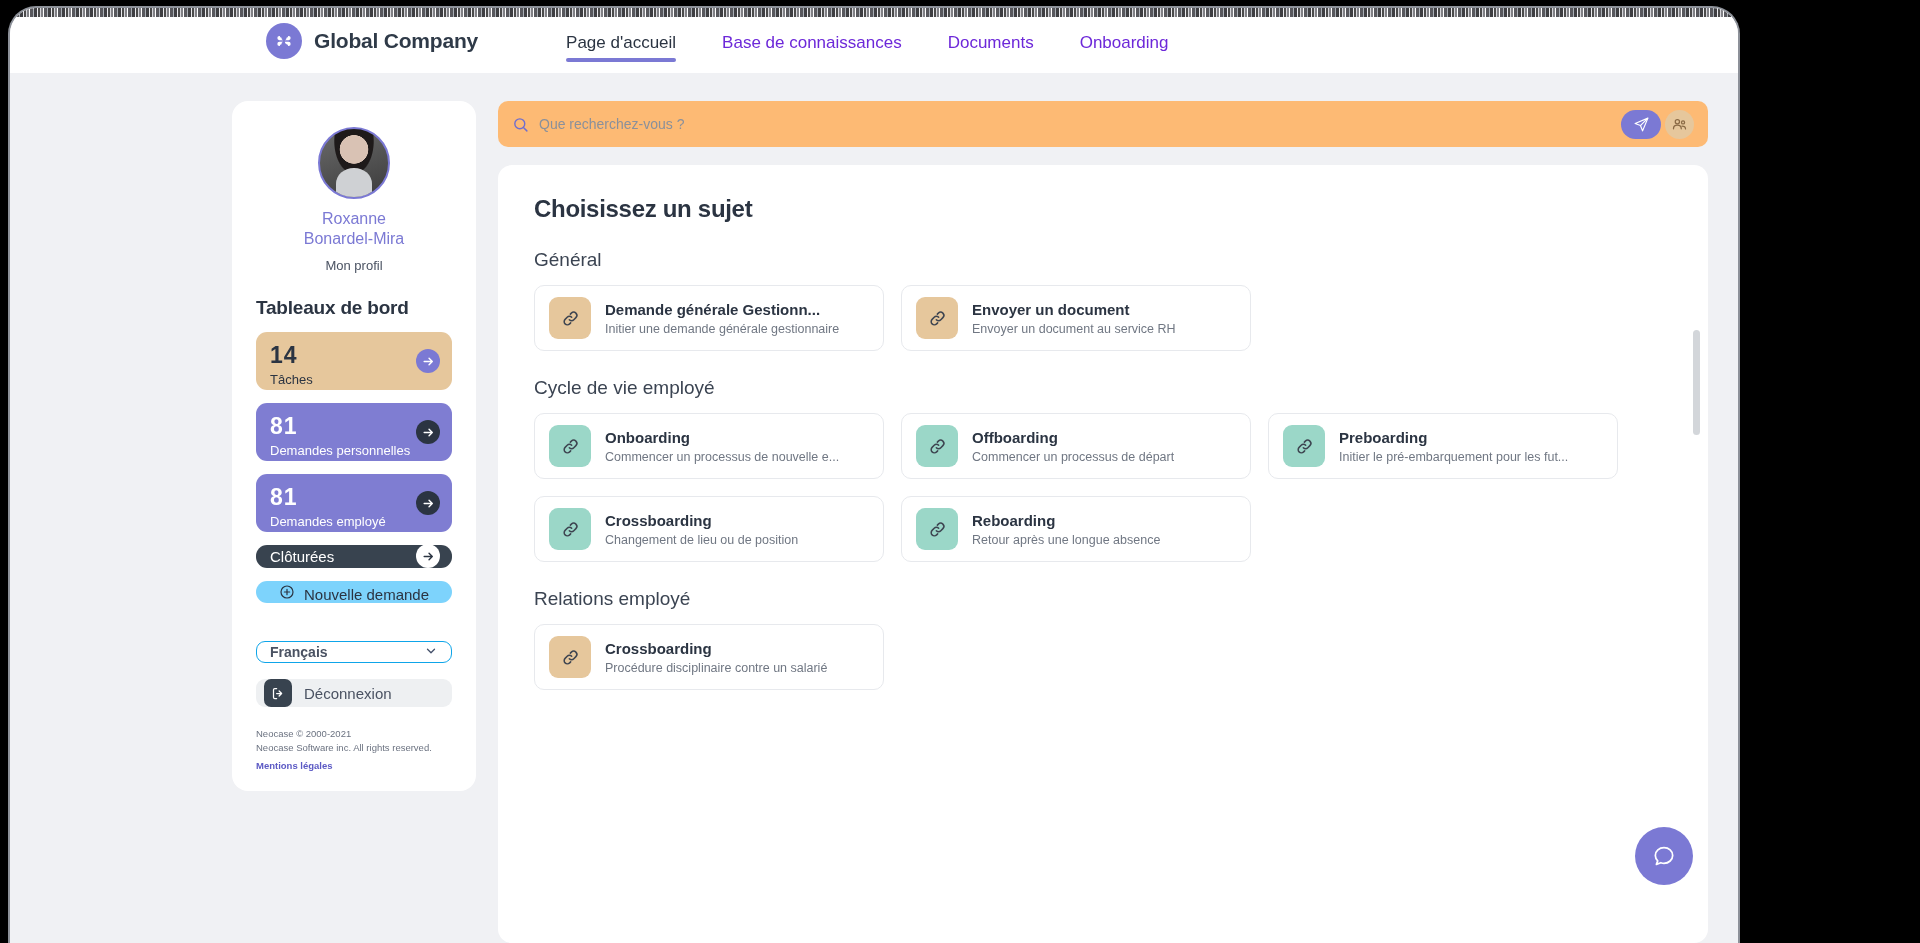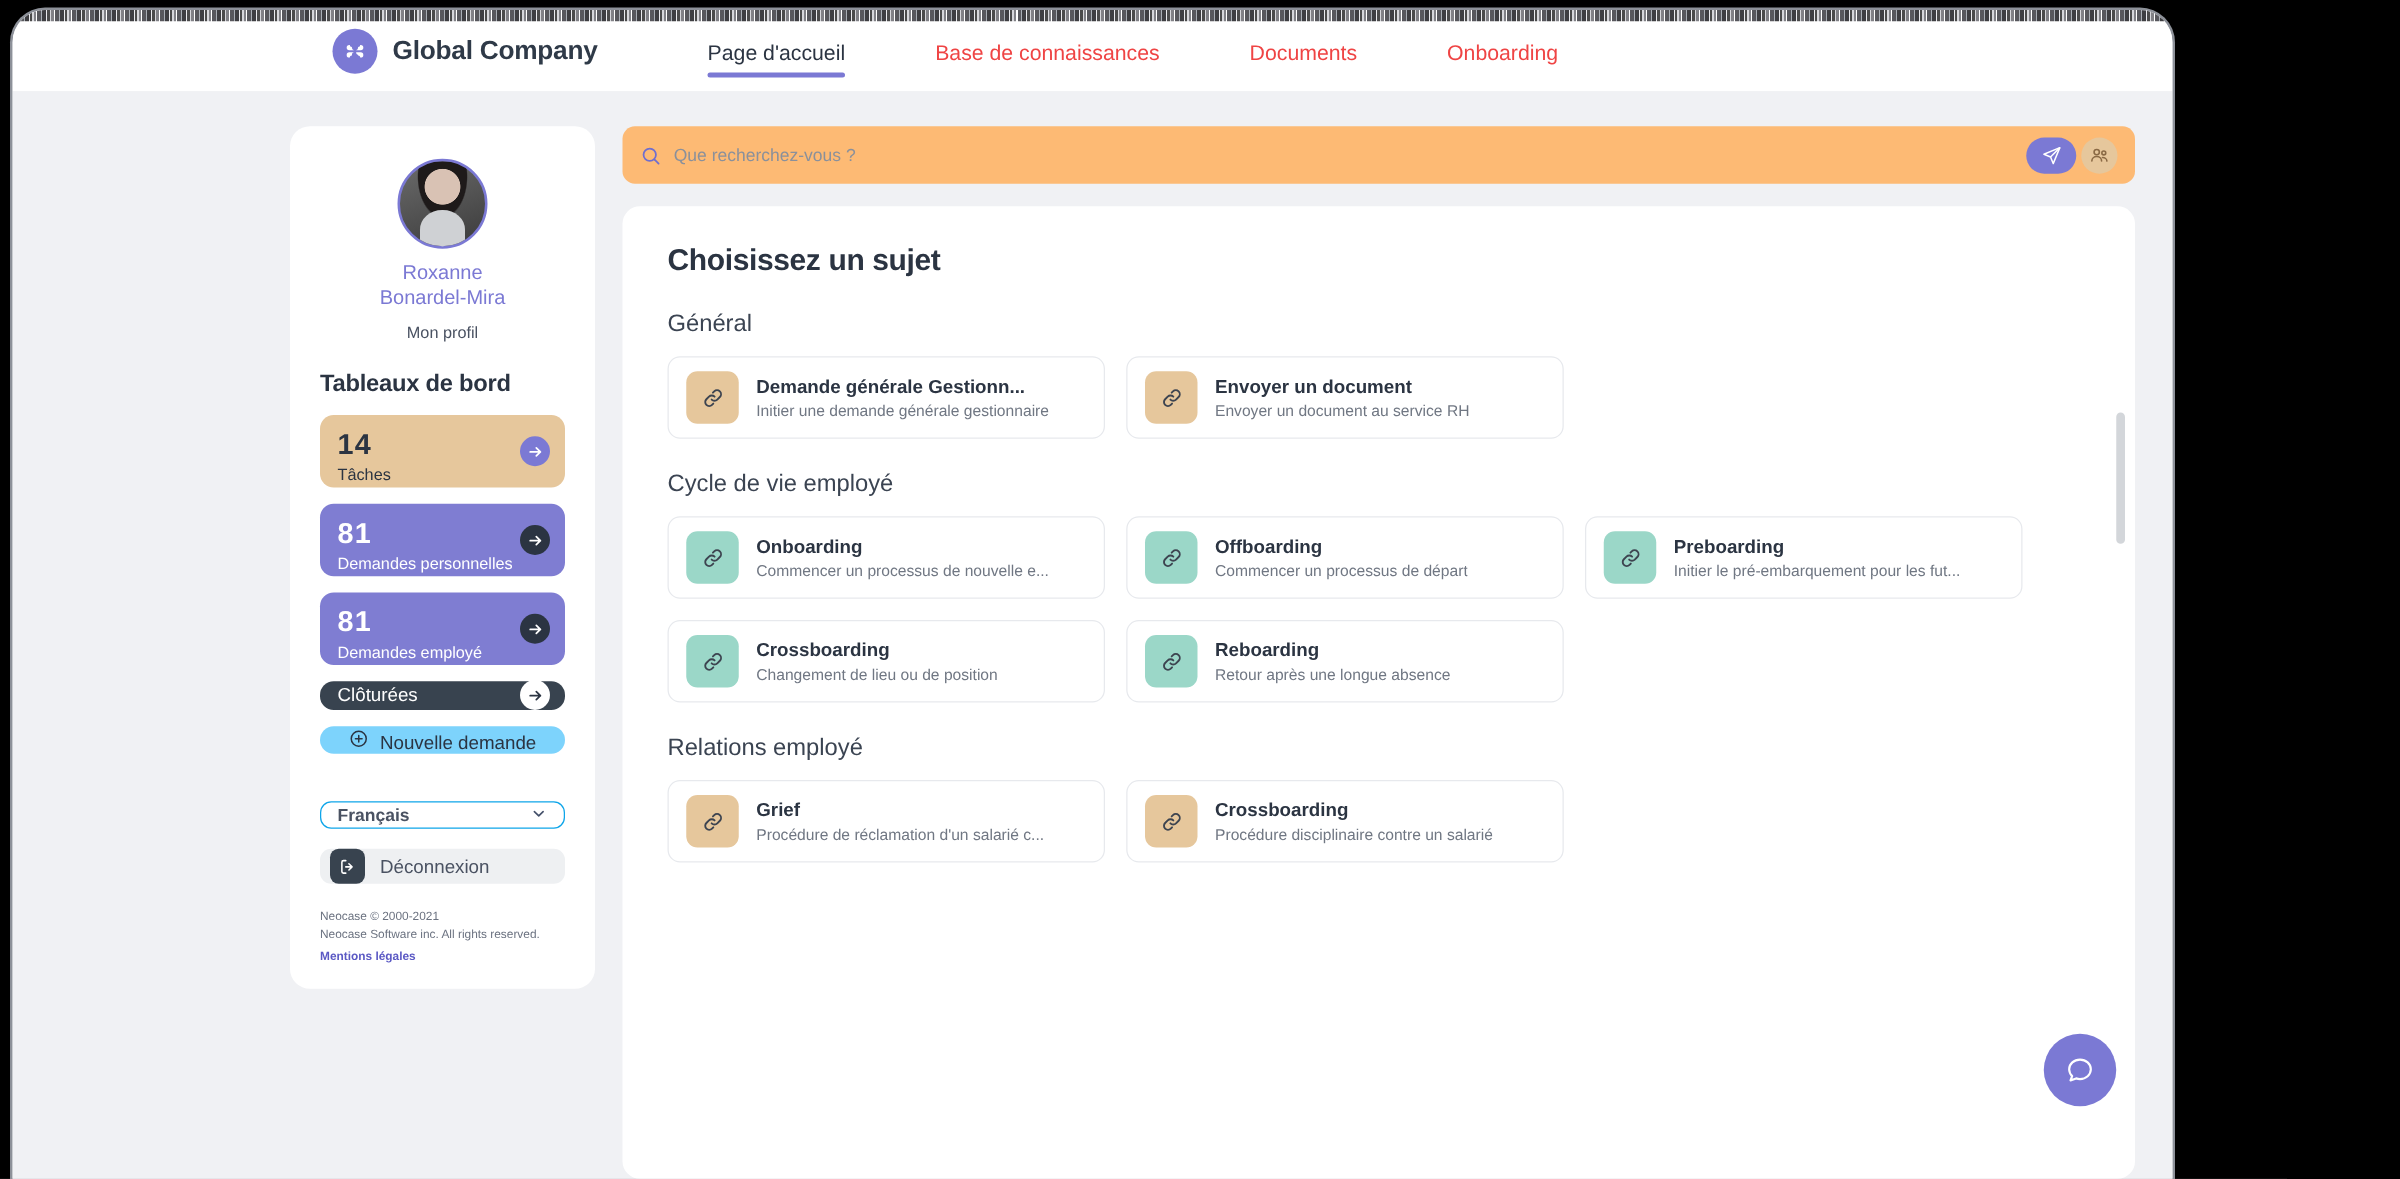--- a/index.html
+++ b/index.html
@@ -35,27 +35,27 @@
   .brand-mark {
     width: 36px; height: 36px; border-radius: 50%;
     background: #7b79d4;
     display: flex; align-items: center; justify-content: center;
   }
   .brand-name {
     font-size: 21px; font-weight: 700; color: #2f3a48;
     letter-spacing: -0.2px;
   }
   #nav {
-    display: flex; align-items: center; gap: 72px;
+    display: flex; align-items: center; gap: 46px;
     margin-left: 88px; height: 100%;
   }
   .nav-item {
     position: relative; height: 100%;
     display: flex; align-items: center;
-    font-size: 17px; color: #ef4444; cursor: pointer;
+    font-size: 17px; color: #6d28d9; cursor: pointer;
     padding-top: 4px;
   }
   .nav-item.active { color: #2b3442; }
   .nav-item.active::after {
     content: ""; position: absolute;
     left: 0; right: 0; bottom: 11px; height: 4px;
     background: #7b79d4; border-radius: 3px;
   }
 
   
@@ -487,32 +487,20 @@
           <div class="group-title">Relations employé</div>
           <div class="cards">
             <div class="card">
               <span class="card-ico tan">
                 <svg width="19" height="19" viewBox="0 0 24 24" fill="none" stroke="#3d4450" stroke-width="1.9" stroke-linecap="round">
                     <path d="M10.5 13.5a4 4 0 0 0 5.7 0l2.6-2.6a4 4 0 0 0-5.7-5.7l-1.3 1.3"></path>
                     <path d="M13.5 10.5a4 4 0 0 0-5.7 0l-2.6 2.6a4 4 0 0 0 5.7 5.7l1.3-1.3"></path>
                   </svg>
               </span>
               <div class="card-txt">
-                <div class="card-title">Grief</div>
-                <div class="card-sub">Procédure de réclamation d'un salarié c...</div>
-              </div>
-            </div>
-            <div class="card">
-              <span class="card-ico tan">
-                <svg width="19" height="19" viewBox="0 0 24 24" fill="none" stroke="#3d4450" stroke-width="1.9" stroke-linecap="round">
-                    <path d="M10.5 13.5a4 4 0 0 0 5.7 0l2.6-2.6a4 4 0 0 0-5.7-5.7l-1.3 1.3"></path>
-                    <path d="M13.5 10.5a4 4 0 0 0-5.7 0l-2.6 2.6a4 4 0 0 0 5.7 5.7l1.3-1.3"></path>
-                  </svg>
-              </span>
-              <div class="card-txt">
                 <div class="card-title">Crossboarding</div>
                 <div class="card-sub">Procédure disciplinaire contre un salarié</div>
               </div>
             </div>
           </div>
         </div>
 
         <div id="scrollbar"></div>
       </div>
     </div>

